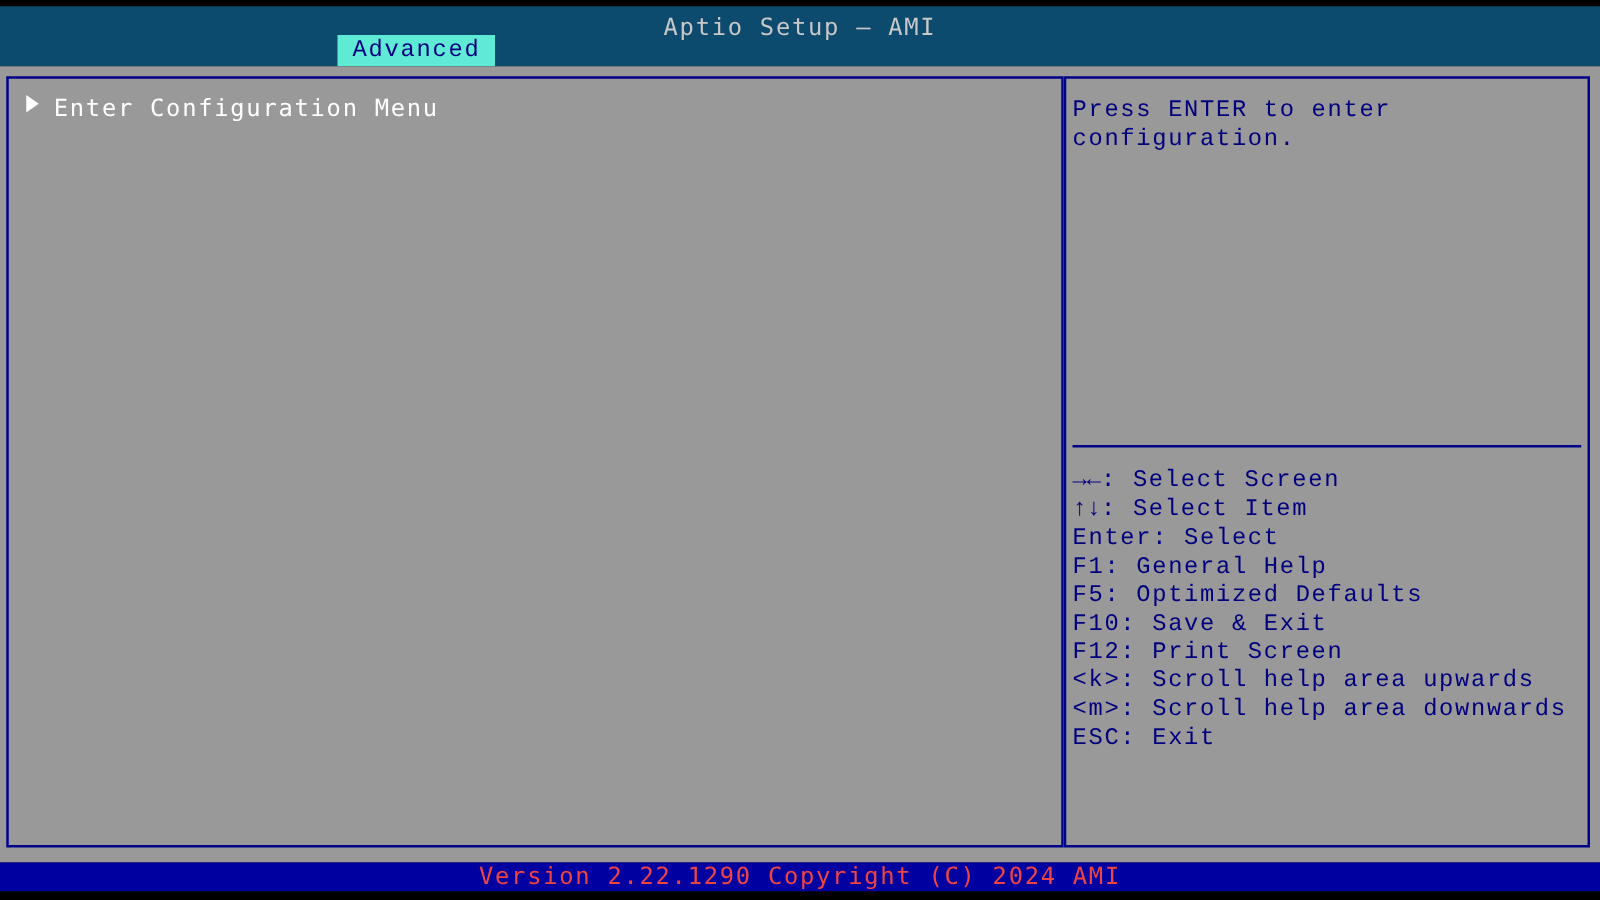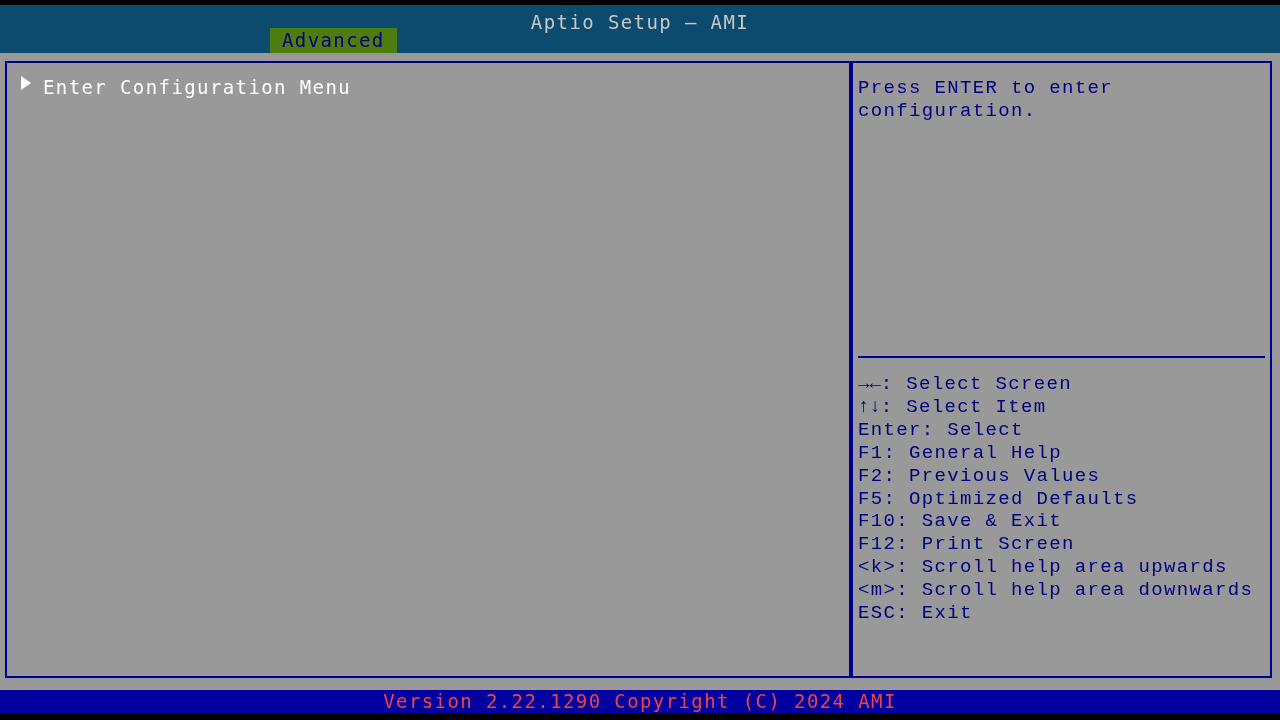--- a/index.html
+++ b/index.html
@@ -58,22 +58,23 @@
     height: 25px;
     line-height: 25px;
     padding: 0 12px;
     font-size: 19px;
     letter-spacing: 1.4px;
     white-space: pre;
     box-sizing: border-box;
   }
   .tab.active {
     left: 270px;
-    background: #4d7c0f;
+    background: #5eead4;
     color: #00007f;
+    font-family: Liberation Mono, monospace;
   }
 
   
   .body-area {
     position: absolute;
     left: 0;
     top: 53px;
     width: 1280px;
     height: 637px;
     background: #999999;
@@ -240,23 +241,20 @@
       <div class="key-line">
         <span class="key-glyphs">↑↓</span><span>: Select Item</span>
       </div>
       <div class="key-line">
         <span>Enter: Select</span>
       </div>
       <div class="key-line">
         <span>F1: General Help</span>
       </div>
       <div class="key-line">
-        <span>F2: Previous Values</span>
-      </div>
-      <div class="key-line">
         <span>F5: Optimized Defaults</span>
       </div>
       <div class="key-line">
         <span>F10: Save &amp; Exit</span>
       </div>
       <div class="key-line">
         <span>F12: Print Screen</span>
       </div>
       <div class="key-line">
         <span>&lt;k&gt;: Scroll help area upwards</span>

